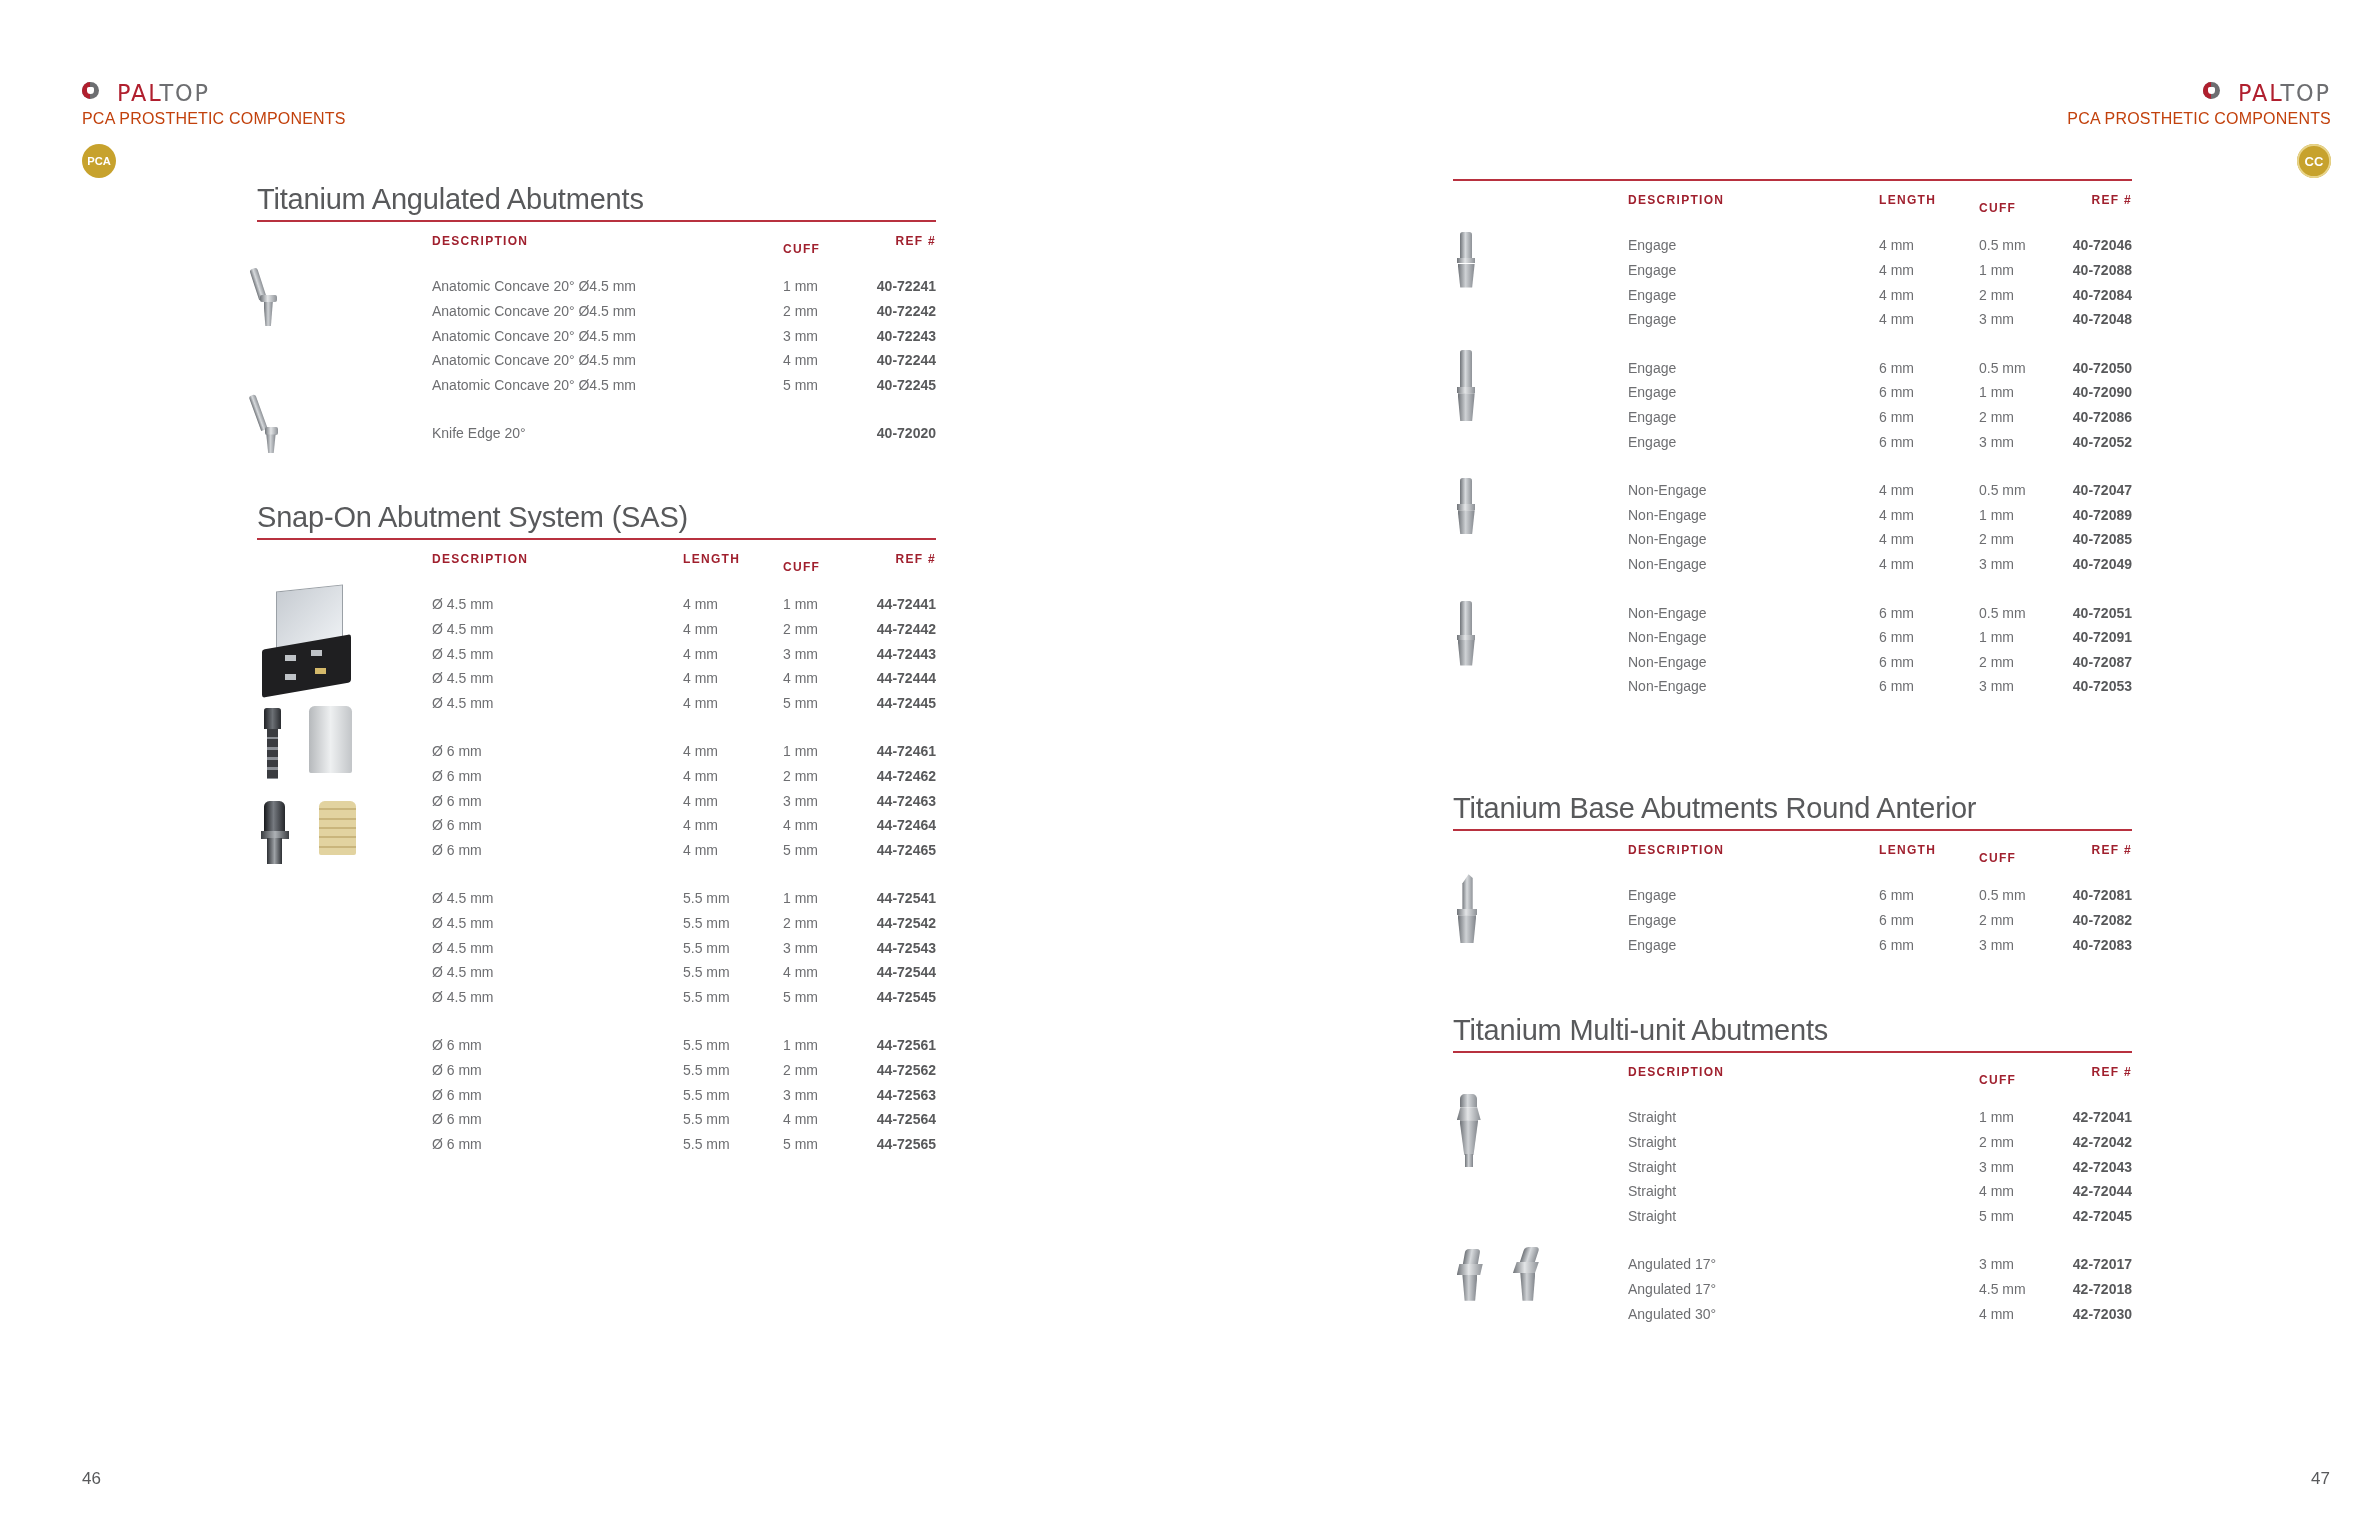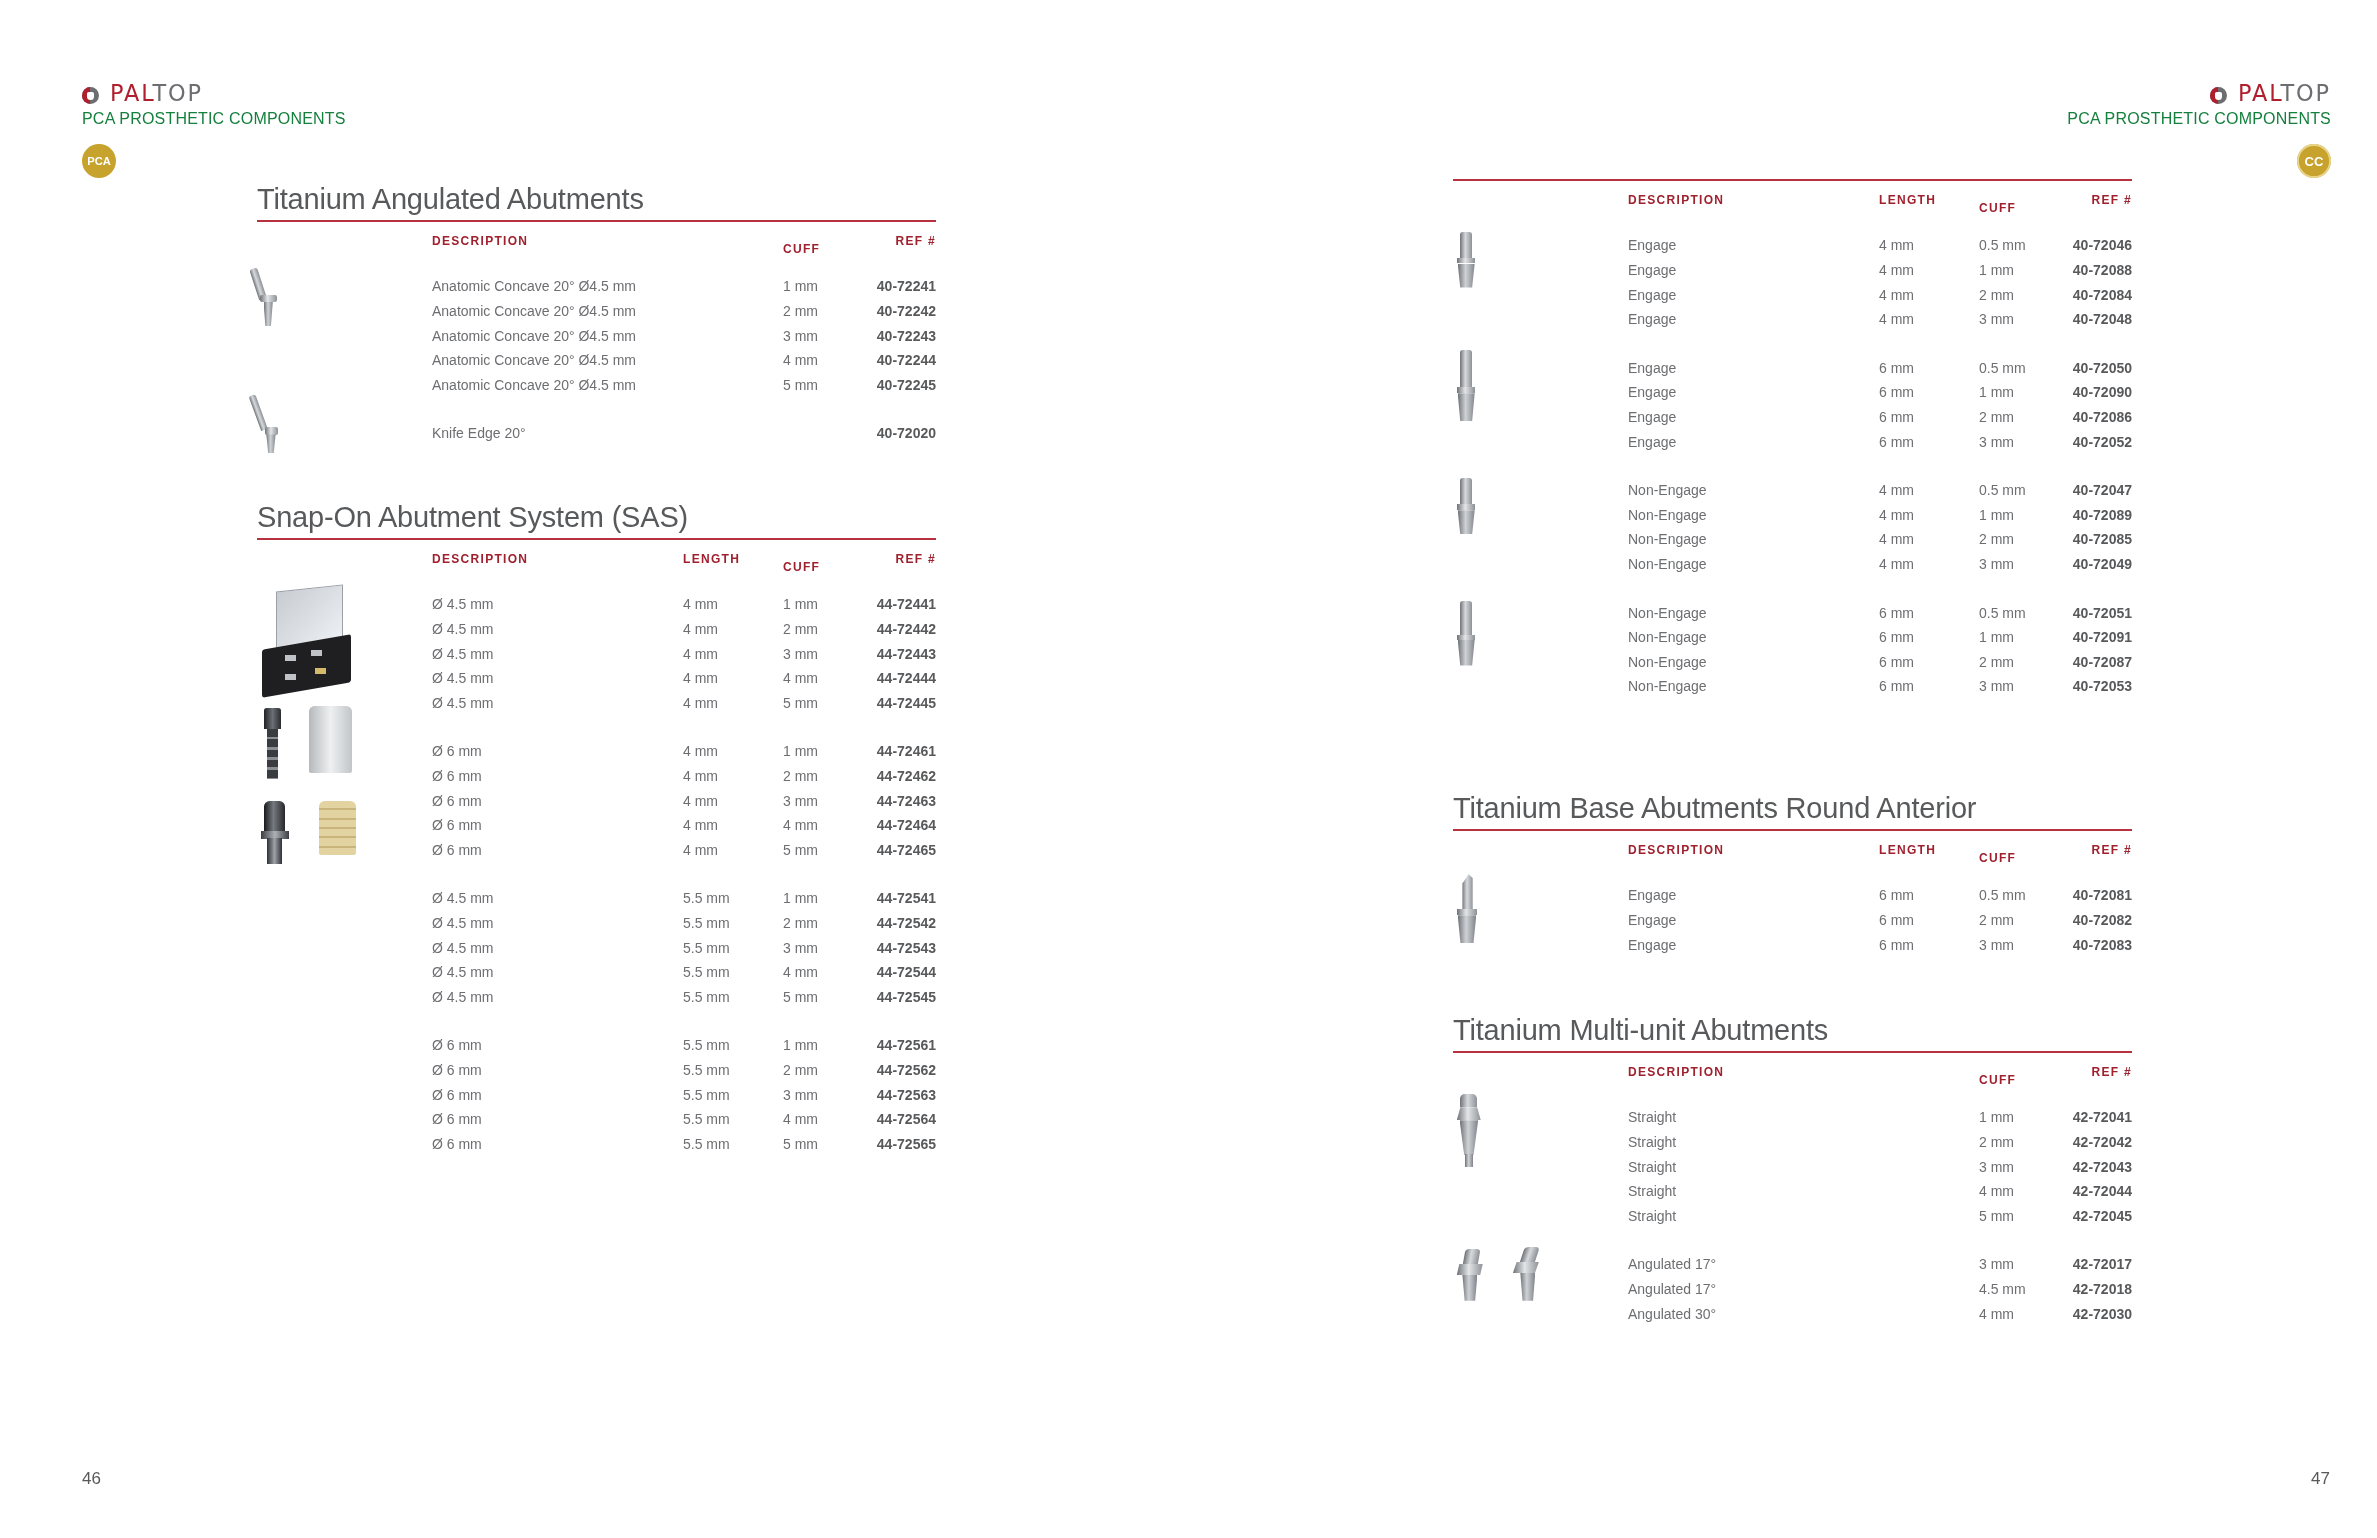--- a/index.html
+++ b/index.html
@@ -2,28 +2,28 @@
 <html style="font-size:15px"><head>
 <meta charset="utf-8">
 <style>
   html, body { margin:0; padding:0; background:#ffffff; }
   body { width:2377px; height:1538px; position:relative; overflow:hidden;
          font-family:"Liberation Sans", sans-serif; color:#6d6e71; }
   .page { position:absolute; top:0; height:1538px; width:1189px; }
   .page.left { left:0; }
   .page.right { left:1189px; }
 
-  .logo { position:absolute; top:82px; display:flex; align-items:flex-end; gap:11px; }
+  .logo { position:absolute; top:82px; display:flex; align-items:flex-start; gap:18px; }
   .logo-mark { width:17px; height:17px; border-radius:50%; background:#6d6e71; position:relative; overflow:hidden; }
   .logo-mark::before { content:""; position:absolute; left:0; top:0; width:8.4px; height:17px; background:#b01f2e; }
   .logo-mark::after { content:""; position:absolute; left:4.7px; top:4.7px; width:7.5px; height:7.5px; background:#fff; border-radius:1.9px 1.9px 3.7px 3.7px; }
   .logo-text { font-family:"DejaVu Sans", sans-serif; font-size:22.4px; letter-spacing:1.9px; font-weight:normal; line-height:22.4px; }
   .logo-text .pal { color:#b01f2e; }
   .logo-text .top { color:#6d6e71; }
-  .brand-sub { position:absolute; top:110px; font-size:16px; color:#15803d; letter-spacing:0.2px; }
+  .brand-sub { position:absolute; top:110px; font-size:16px; color:#c2410c; letter-spacing:0.2px; }
   .badge { position:absolute; top:144px; width:34px; height:34px; border-radius:50%; background:#c7a22d;
            color:#fff; font-size:11.2px; font-weight:bold; display:flex; align-items:center; justify-content:center; }
   .badge.ring { box-shadow: inset 0 0 0 1.9px #e8d48a; font-size:13px; }
 
   .left .logo { left:82px; }
   .left .brand-sub { left:82px; }
   .left .badge { left:82px; }
   .right .logo { right:47px; }
   .right .brand-sub { right:47px; }
   .right .badge { right:47px; }

